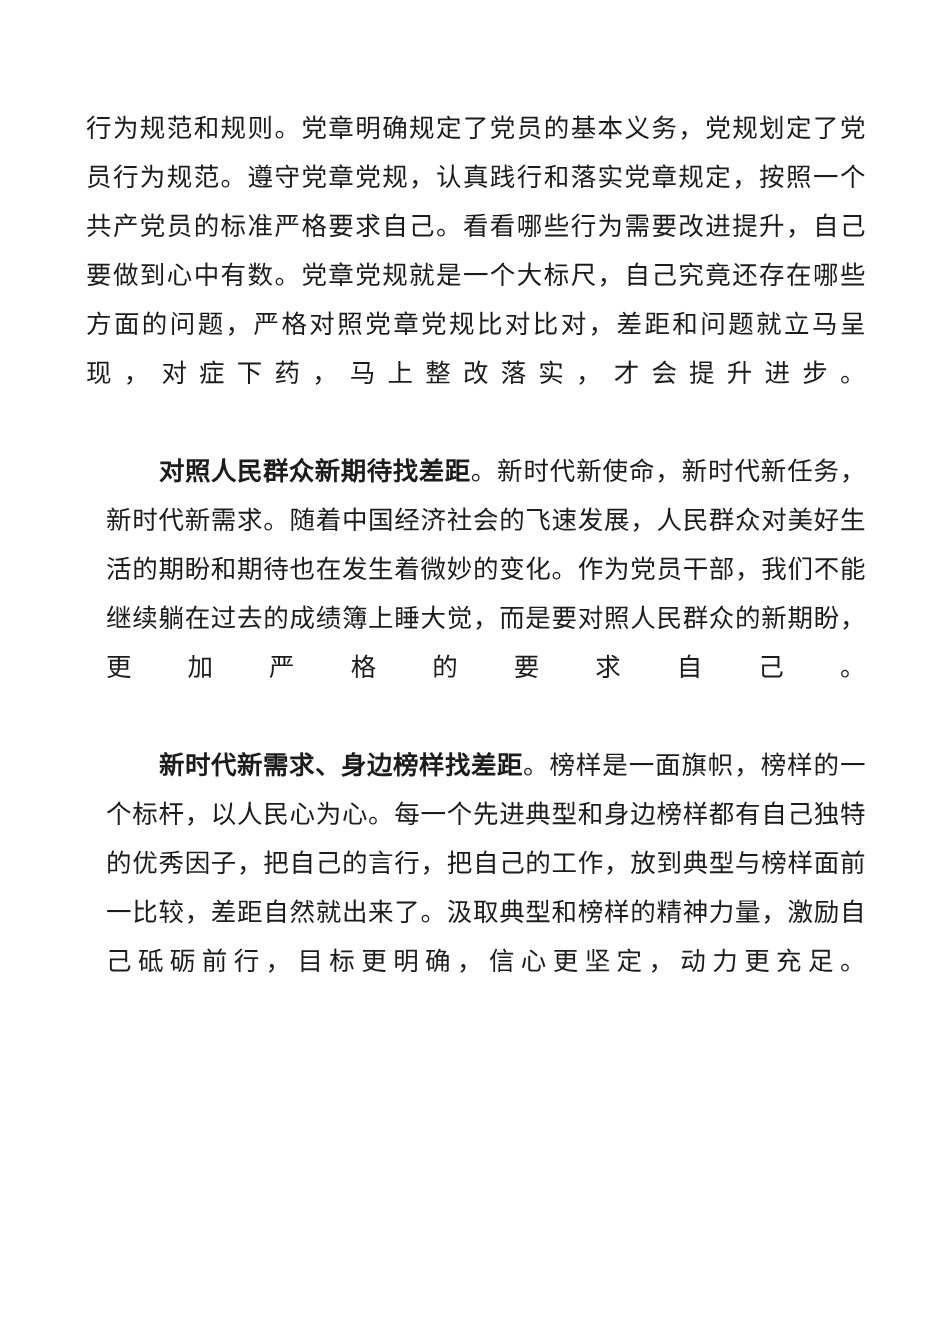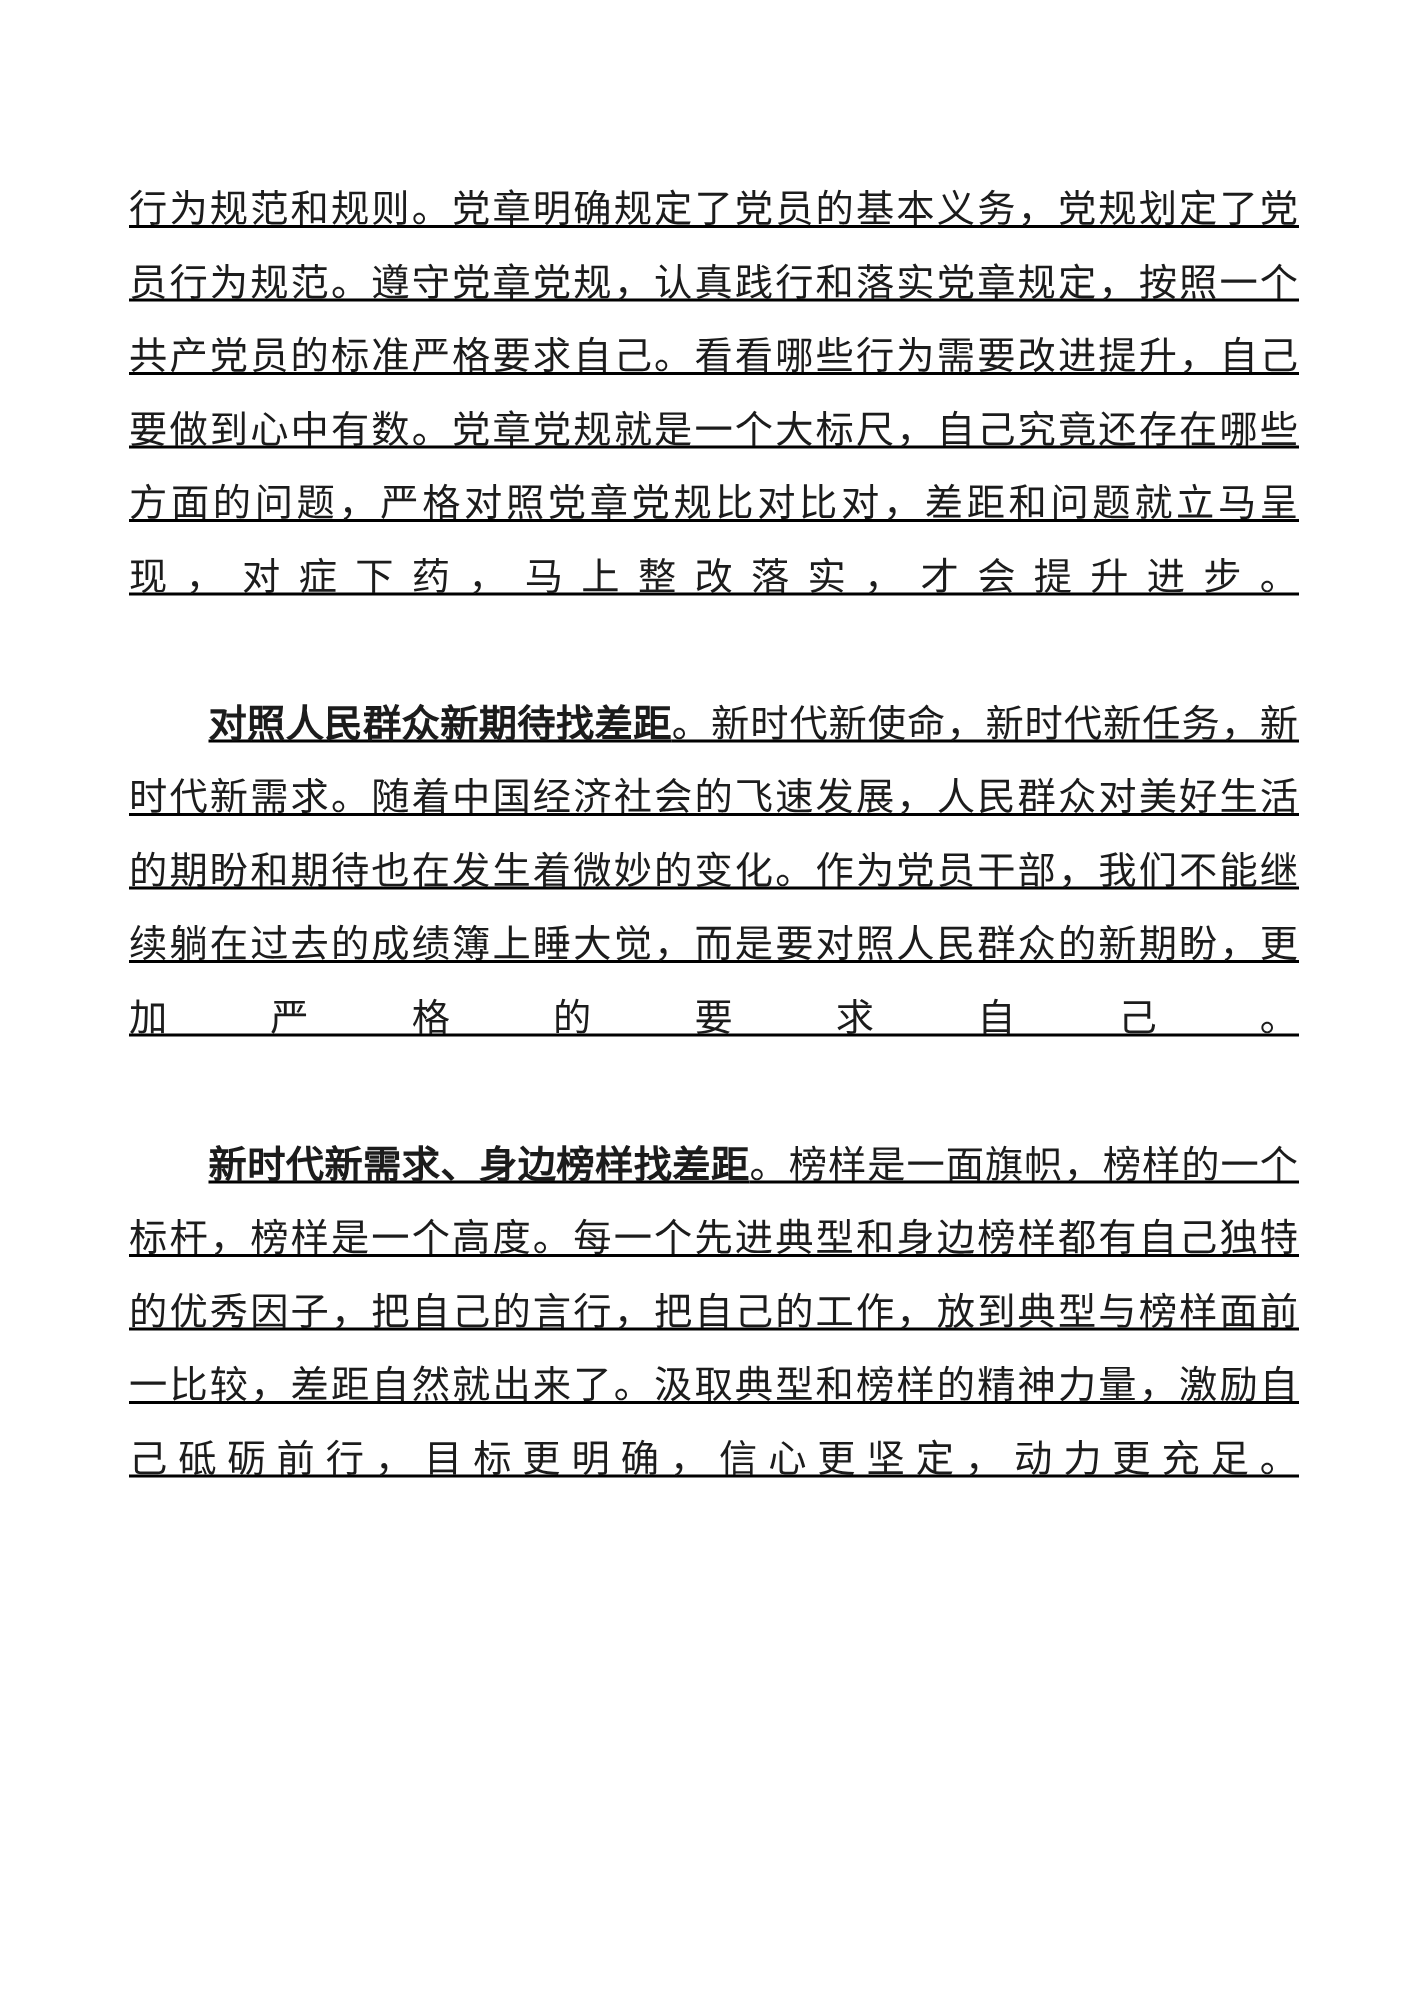--- a/index.html
+++ b/index.html
@@ -14,41 +14,41 @@
     width: 950px;
     height: 1344px;
     background: #ffffff;
     overflow: hidden;
     box-sizing: border-box;
   }
 
   .doc-body {
     position: absolute;
     left: 86px;
-    top: 116px;
+    top: 104px;
     width: 780px;
-    text-decoration: underline;
   }
 
   .para {
     margin: 0;
     padding: 0;
     font-family: "DejaVu Sans", "Liberation Sans", sans-serif;
     font-size: 25.5px;
     line-height: 49px;
     color: #1c1c1c;
     text-align: justify;
     text-justify: inter-character;
     letter-spacing: 0.6px;
     font-weight: 400;
     -webkit-font-smoothing: antialiased;
   }
 
   .para.indent {
     text-indent: 53px;
+    margin-left: 20px;
   }
 
   .para.continued {
     text-indent: 0;
   }
 
   .lead {
     font-weight: 700;
     letter-spacing: 0.2px;
   }
@@ -64,16 +64,16 @@
 <body>
 
 <div class="page">
   <div class="doc-body">
 
     <p class="para continued"><span class="lead"></span><span>行为规范和规则。党章明确规定了党员的基本义务，党规划定了党员行为规范。遵守党章党规，认真践行和落实党章规定，按照一个共产党员的标准严格要求自己。看看哪些行为需要改进提升，自己要做到心中有数。党章党规就是一个大标尺，自己究竟还存在哪些方面的问题，严格对照党章党规比对比对，差距和问题就立马呈现，对症下药，马上整改落实，才会提升进步。</span></p>
 
     <p class="para indent"><span class="lead">对照人民群众新期待找差距</span><span>。新时代新使命，新时代新任务，新时代新需求。随着中国经济社会的飞速发展，人民群众对美好生活的期盼和期待也在发生着微妙的变化。作为党员干部，我们不能继续躺在过去的成绩簿上睡大觉，而是要对照人民群众的新期盼，更加严格的要求自己。</span></p>
 
 
-    <p class="para indent"><span class="lead">新时代新需求、身边榜样找差距</span><span>。榜样是一面旗帜，榜样的一个标杆，榜样是一个高度。每一个先进典型和身边榜样都有自己独特的优秀因子，把自己的言行，把自己的工作，放到典型与榜样面前一比较，差距自然就出来了。汲取典型和榜样的精神力量，激励自己砥砺前行，目标更明确，信心更坚定，动力更充足。</span></p>
+    <p class="para indent"><span class="lead">新时代新需求、身边榜样找差距</span><span>。榜样是一面旗帜，榜样的一个标杆，以人民心为心。每一个先进典型和身边榜样都有自己独特的优秀因子，把自己的言行，把自己的工作，放到典型与榜样面前一比较，差距自然就出来了。汲取典型和榜样的精神力量，激励自己砥砺前行，目标更明确，信心更坚定，动力更充足。</span></p>
 
   </div>
 </div>
 
 </body></html>

